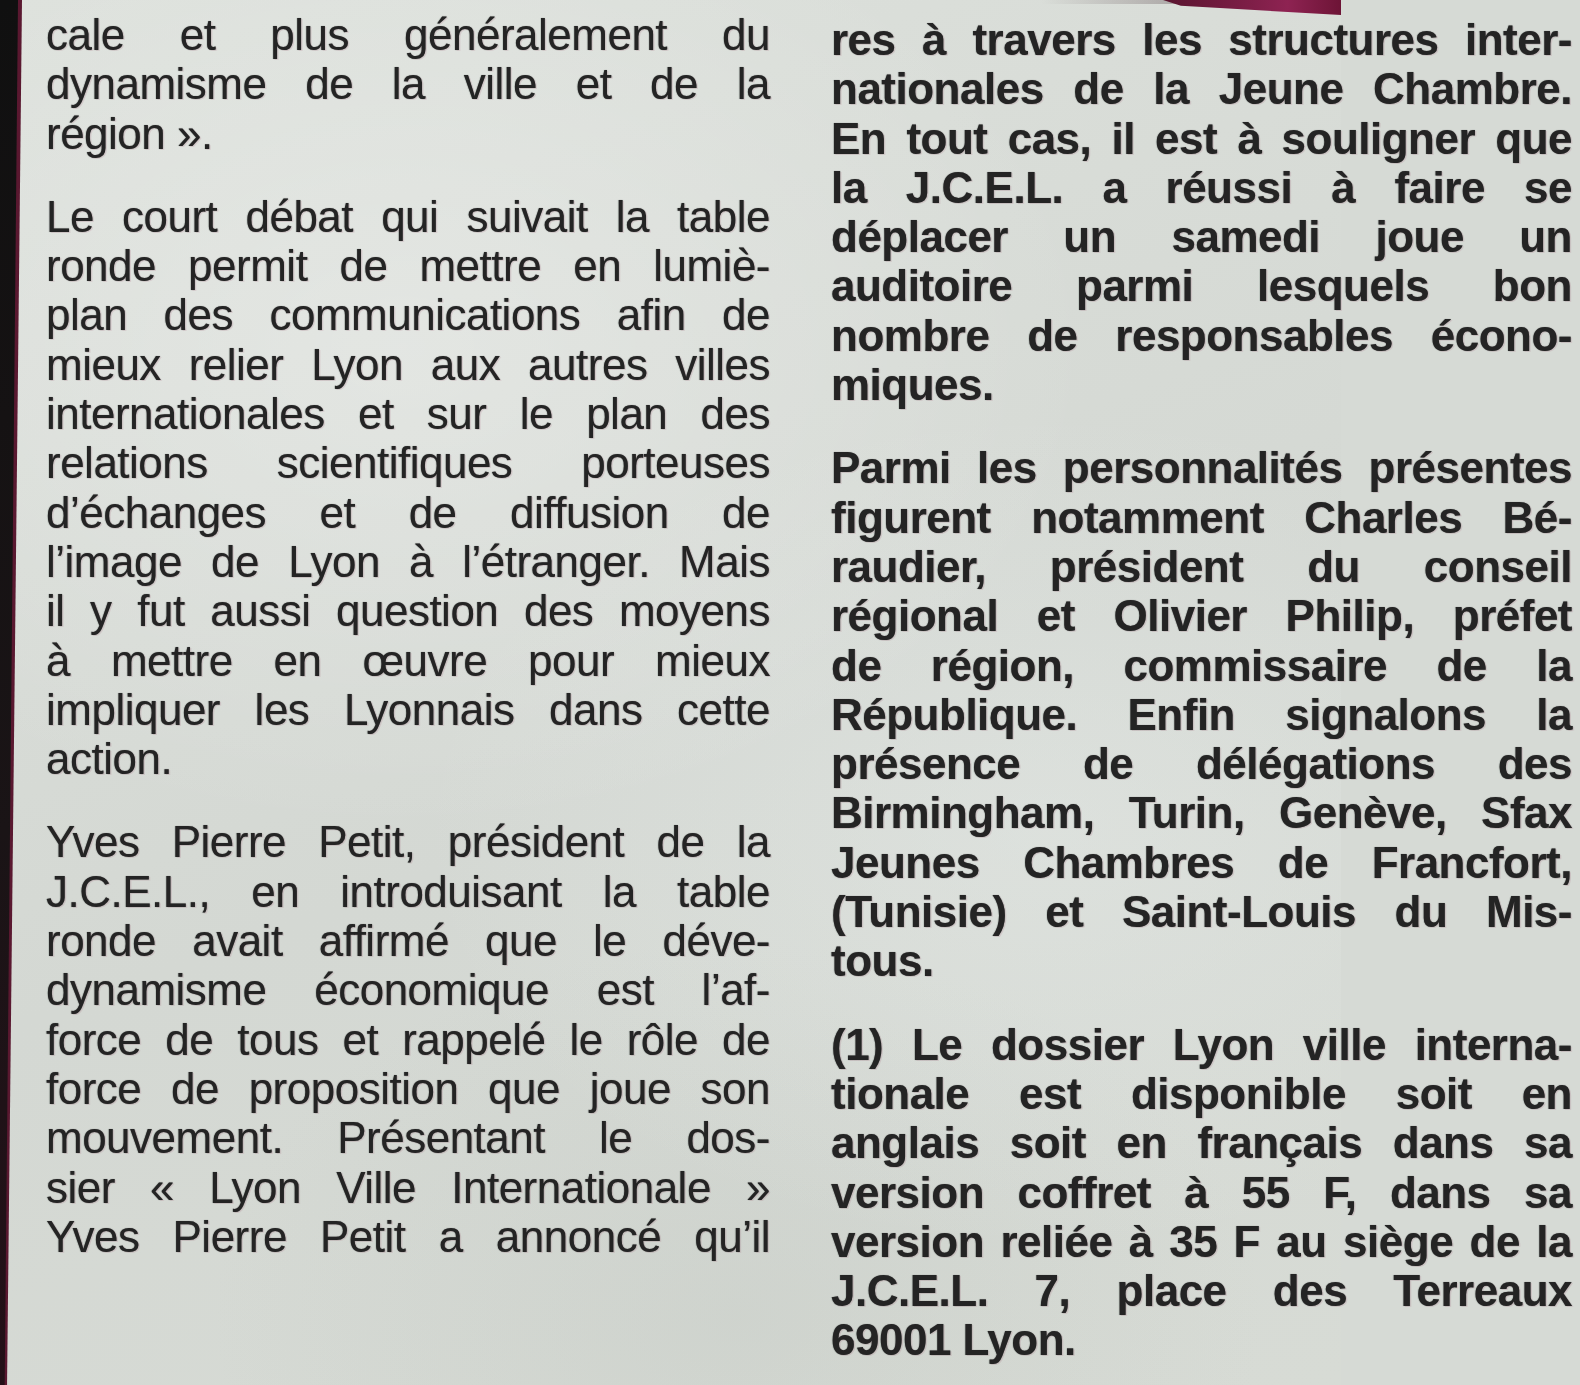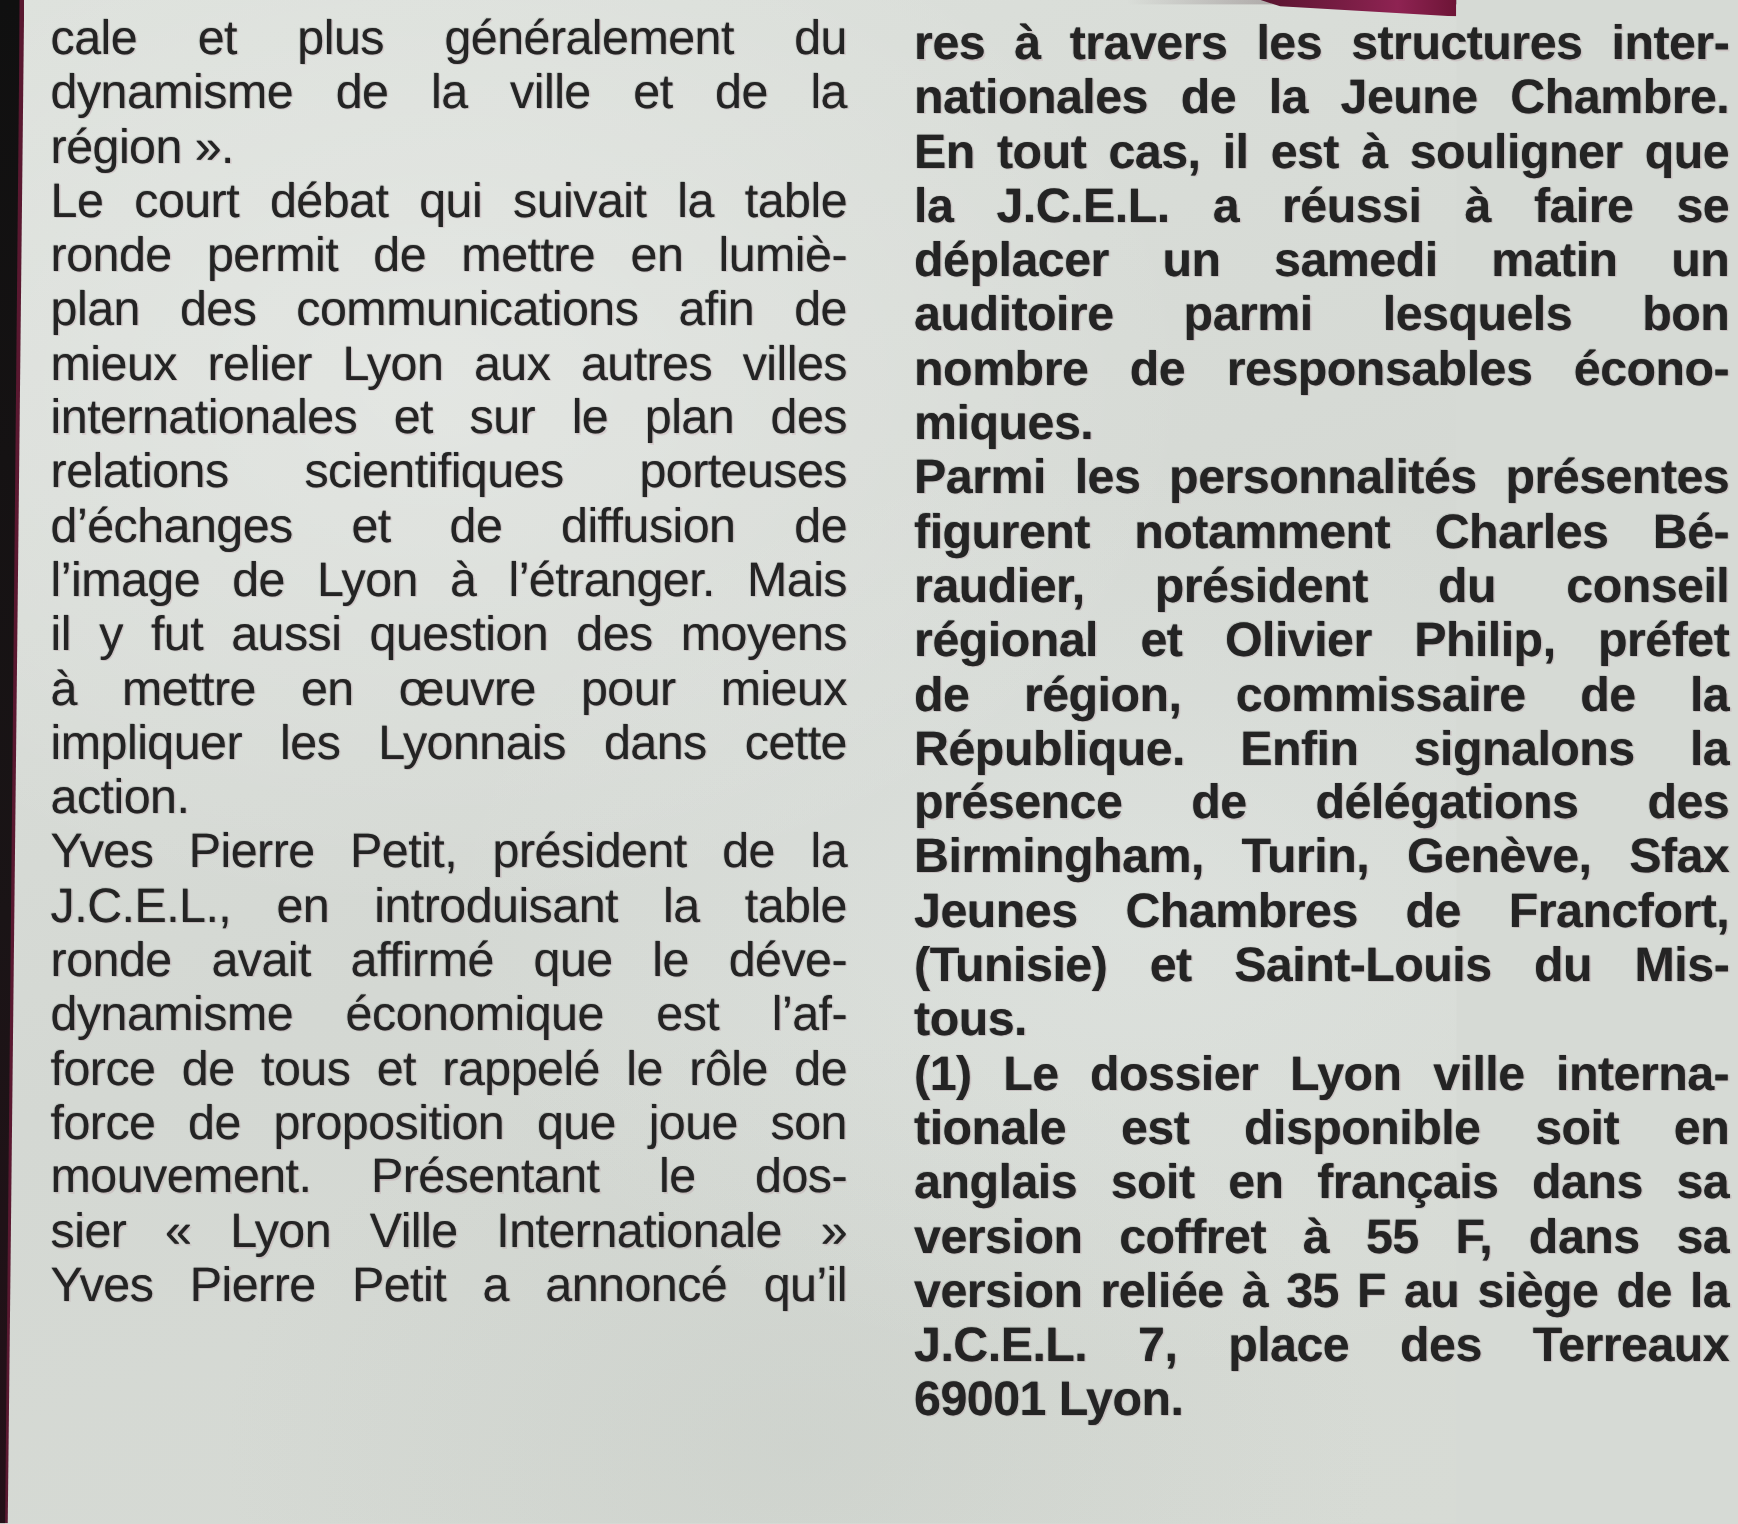--- a/index.html
+++ b/index.html
@@ -15,20 +15,21 @@
   }
   .page {
     position: relative;
     width: 1324px;
     height: 1385px;
     background:
       radial-gradient(1000px 700px at 30% 25%, rgba(255,255,255,0.28), rgba(255,255,255,0) 70%),
       radial-gradient(900px 600px at 78% 60%, rgba(235,240,238,0.35), rgba(235,240,238,0) 70%),
       radial-gradient(700px 500px at 55% 95%, rgba(190,196,190,0.30), rgba(190,196,190,0) 75%),
       linear-gradient(160deg, #dde1dc 0%, #d4d8d3 55%, #d7dbd5 100%);
+    padding-left: 17px;
   }
   
   .left-edge-fringe {
     position: absolute;
     left: 0; top: 0;
     width: 22px; height: 1385px;
     background: #5a1830;
     clip-path: polygon(0 0, 100% 0, 32% 100%, 0 100%);
   }
   .left-edge {
@@ -61,21 +62,21 @@
     letter-spacing: -0.5px;
     text-shadow:
       0 0 1px rgba(35,30,32,0.55),
       1.5px 1px 0 rgba(150,40,80,0.10),
       -1px -0.5px 0 rgba(40,90,70,0.08);
   }
   .col-left  { left: 46px;  top: 10px; width: 724px; }
   .col-right { left: 831px; top: 15px; width: 741px; font-weight: bold; }
 
   .paragraph { margin: 0; }
-  .paragraph + .paragraph { }
+  .paragraph + .paragraph { margin-top: 34px; }
 
   .line {
     text-align: justify;
     text-align-last: justify;
     white-space: normal;
   }
   .line.pf {          
     text-align-last: left;
   }
 </style>
@@ -120,21 +121,21 @@
         <div class="line">Yves Pierre Petit a annoncé qu’il</div>
       </div>
     </div>
 
   <div class="col col-right">
       <div class="paragraph">
         <div class="line">res à travers les structures inter-</div>
         <div class="line">nationales de la Jeune Chambre.</div>
         <div class="line">En tout cas, il est à souligner que</div>
         <div class="line">la J.C.E.L. a réussi à faire se</div>
-        <div class="line">déplacer un samedi matin un</div>
+        <div class="line">déplacer un samedi joue un</div>
         <div class="line">auditoire parmi lesquels bon</div>
         <div class="line">nombre de responsables écono-</div>
         <div class="line pf">miques.</div>
       </div>
       <div class="paragraph">
         <div class="line">Parmi les personnalités présentes</div>
         <div class="line">figurent notamment Charles Bé-</div>
         <div class="line">raudier, président du conseil</div>
         <div class="line">régional et Olivier Philip, préfet</div>
         <div class="line">de région, commissaire de la</div>

